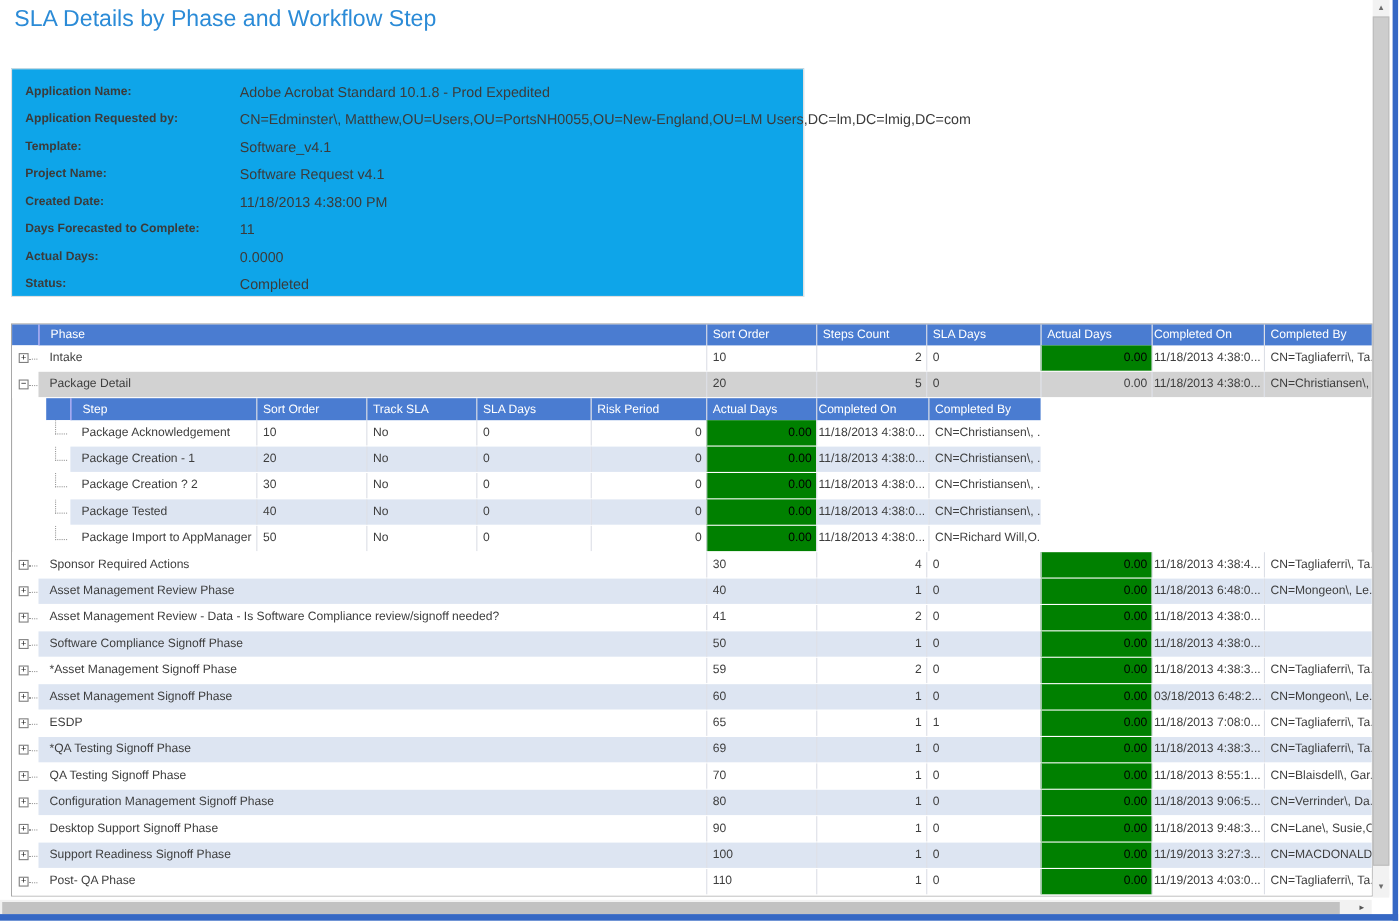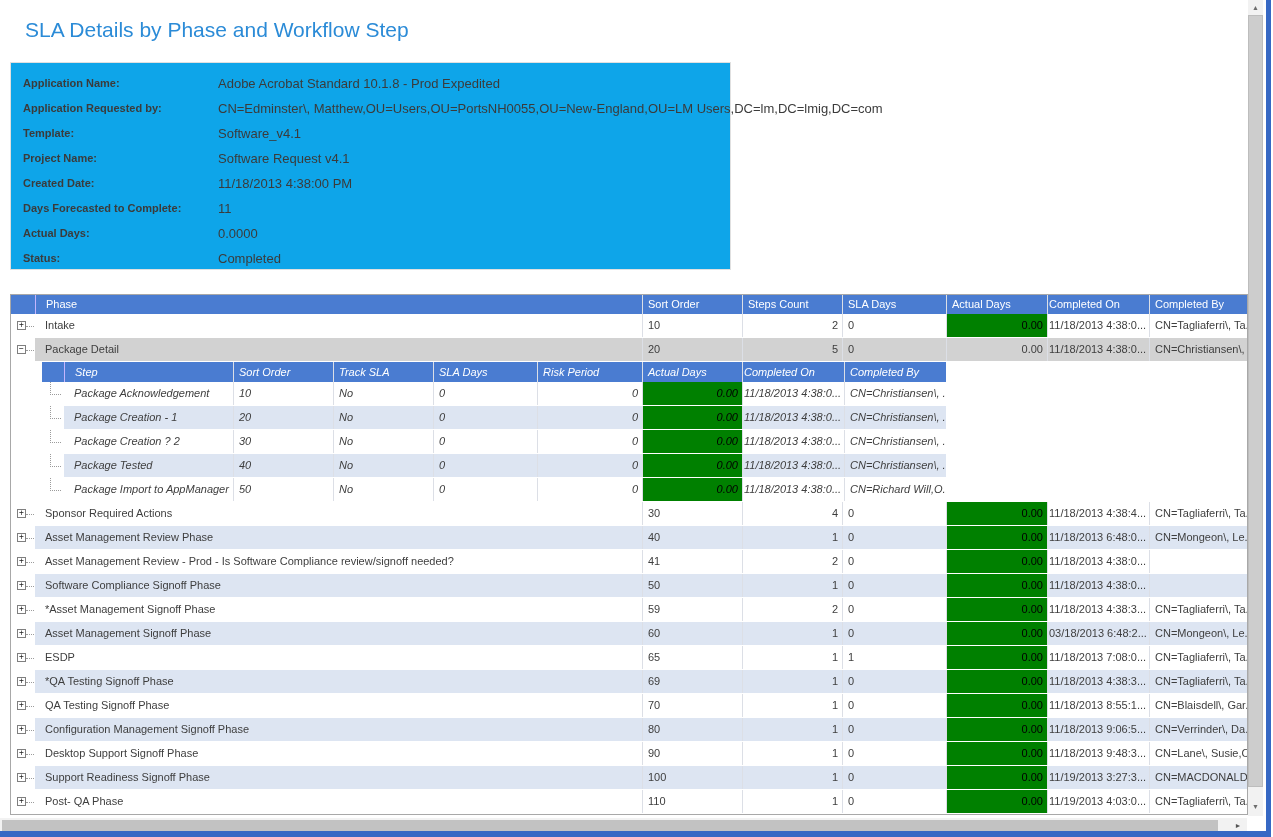--- a/index.html
+++ b/index.html
@@ -1,31 +1,31 @@
 <!DOCTYPE html>
 <html><head>
 <meta charset="utf-8">
 <style>
   html,body{margin:0;padding:0;}
   body{width:1273px;height:837px;position:relative;overflow:hidden;background:#fff;
        font-family:"Liberation Sans",sans-serif;}
-  .title{position:absolute;left:13px;top:6px;margin:12px;font-size:21px;font-weight:400;color:#2b8bd7;white-space:nowrap;}
+  .title{position:absolute;left:13px;top:6px;margin:0;font-size:21px;font-weight:400;color:#2b8bd7;white-space:nowrap;}
 
   
   .info{position:absolute;left:10px;top:62px;width:721px;height:208px;background:#0ea5e9;
         border:1px solid #e0e0e0;box-sizing:border-box;padding-top:8px;}
   .irow{display:grid;grid-template-columns:195px 1fr;height:25px;line-height:25px;padding-left:12px;}
   .ilabel{font-weight:bold;font-size:11px;color:#3b3b3b;white-space:nowrap;}
   .ivalue{font-size:13px;color:#3b3b3b;white-space:nowrap;overflow:visible;}
 
   
   .grid{position:absolute;left:10px;top:294px;width:1238px;box-sizing:border-box;
         border:1px solid #a8a8a8;background:#fff;}
   .prow-grid{display:grid;grid-template-columns:24px 607px 100px 100px 104px 101px 102px 98px;}
-  .srow-grid{display:grid;grid-template-columns:22px 169px 100px 100px 104px 105px 100px 102px 102px;font-style:italic;}
+  .srow-grid{display:grid;grid-template-columns:22px 169px 100px 100px 104px 105px 100px 102px 102px;}
   .step-block{margin-left:31px;width:904px;}
 
   #phase-header{height:19px;}
   .step-header{height:20px;}
   .hc{box-sizing:border-box;background:#4a7cd1;color:#fff;font-size:11px;line-height:19px;
       padding-left:5px;white-space:nowrap;overflow:hidden;border-left:1px solid #c4b5fd;}
   .step-header .hc{line-height:20px;}
   .hc.c0,.hc.s0{border-left:none;padding-left:0;}
 
   .prow,.srow{height:24px;box-sizing:border-box;border-bottom:1px solid #fff;background:#fff;}
@@ -263,21 +263,21 @@
     <div class="bc c5 ar green">0.00</div>
     <div class="bc c6">11/18/2013 6:48:0...</div>
     <div class="bc c7">CN=Mongeon\, Le...</div>
   </div>
 
   <div class="prow prow-grid shade-white">
     <div class="bc exp c0">
       <span class="expbox">+</span>
       <span class="dotlead"></span>
     </div>
-    <div class="bc c1">Asset Management Review - Prod - Is Software Compliance review/signoff needed?</div>
+    <div class="bc c1">Asset Management Review - Data - Is Software Compliance review/signoff needed?</div>
     <div class="bc c2">41</div>
     <div class="bc c3 ar">2</div>
     <div class="bc c4">0</div>
     <div class="bc c5 ar green">0.00</div>
     <div class="bc c6">11/18/2013 4:38:0...</div>
     <div class="bc c7"></div>
   </div>
 
   <div class="prow prow-grid shade-blue">
     <div class="bc exp c0">

